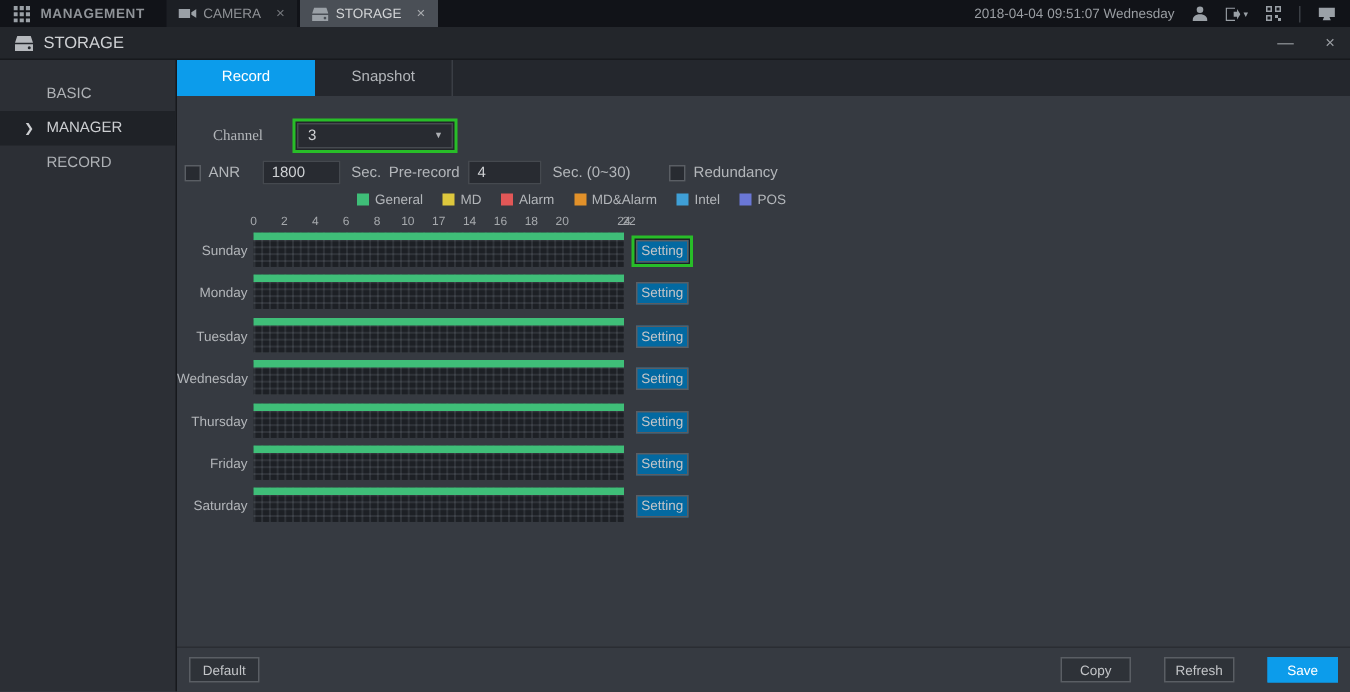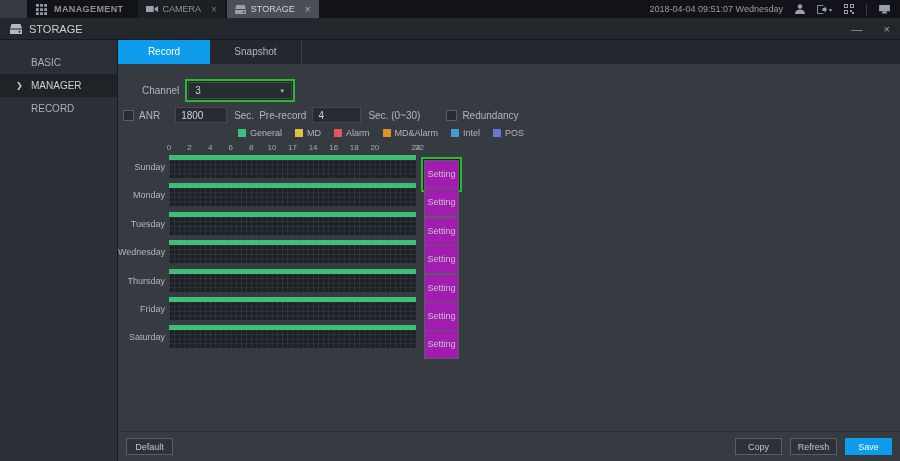--- a/index.html
+++ b/index.html
@@ -2,21 +2,21 @@
 <html><head>
 <meta charset="utf-8">
 <style>
   * { box-sizing: border-box; }
   html,body { width:900px; height:461px; margin:0; overflow:hidden;
     background:#363a41; font-family:"Liberation Sans",sans-serif; }
   .app { width:900px; height:461px; display:flex; flex-direction:column; }
 
   
   .topbar { height:18px; background:#111318; display:flex; align-items:stretch;
-    font-size:9px; color:#9a9ea3; flex:none;margin-left:27px; }
+    font-size:9px; color:#9a9ea3; flex:none; }
   .menu-btn { display:flex; align-items:center; gap:7px; padding:0 14px 0 9px; cursor:pointer; }
   .menu-btn .mlabel { font-weight:bold; letter-spacing:.4px; color:#8f9398; }
   .top-tab { display:flex; align-items:center; gap:5px; padding:0 8px; margin-right:2px;
     background:#1c1f24; color:#8f9296; cursor:pointer; }
   .top-tab.active { background:#4a4f56; color:#d2d4d6; }
   .tab-close { margin-left:5px; color:#74777c; font-size:10px; cursor:pointer; }
   .top-tab.active .tab-close { color:#a9acb0; }
   .tb-right { margin-left:auto; display:flex; align-items:center; gap:12px; padding-right:10px; }
   .datetime { font-size:9px; color:#9a9ea3; }
   .tb-ico { display:flex; align-items:center; color:#9aa0a6; cursor:pointer; }
@@ -44,21 +44,21 @@
   .main { flex:1; display:flex; flex-direction:column; min-width:0; }
   .tabrow { height:24px; background:#24272d; display:flex; flex:none; }
   .main-tab { width:92px; text-align:center; line-height:24px; font-size:10px;
     color:#b3b6ba; cursor:pointer; }
   .main-tab.active { background:#0c9ceb; color:#fff; }
   .main-tab.last { border-right:1px solid #3a3e45; }
 
   .content { flex:1; position:relative; font-size:10px; color:#b3b6ba; }
 
   .channel-row { position:absolute; top:18px; left:24px; display:flex; align-items:center; }
-  .channel-row label { margin-right:9px; }
+  .channel-row label { margin-right:23px;font-family:Liberation Serif, serif; }
   .dropdown { width:104px; height:17px; background:#282b31; border:1px solid #45494f;
     display:flex; align-items:center; padding:0 6px; color:#d0d2d5; cursor:pointer;
     box-shadow:0 0 0 1px #23262b, 0 0 0 3px #28bd28; }
   .dropdown .caret { margin-left:auto; font-size:6px; color:#aeb1b5; }
 
   .anr-row { position:absolute; top:43px; left:5px; display:flex; align-items:center; }
   .checkbox { width:11px; height:11px; border:1px solid #5a5e64; background:#282b31;
     display:inline-block; cursor:pointer; flex:none; }
   .anr-row label { margin:0 0 0 5px; }
   .textbox { background:#282b31; border:1px solid #45494f; color:#d0d2d5; height:16px;
@@ -81,27 +81,27 @@
   .day-label { width:47px; text-align:right; font-size:9px; color:#b3b6ba; padding-top:7px;
     white-space:nowrap; }
   .day-grid { margin-left:4px; width:247px; height:23px; position:relative; flex:none;
     background-color:#1d2025; cursor:crosshair;
     background-image:
       linear-gradient(to right, rgba(160,170,180,.14) 1px, transparent 1px),
       linear-gradient(to bottom, rgba(160,170,180,.14) 1px, transparent 1px);
     background-size:5.15px 4.6px; }
   .bar { position:absolute; top:0; height:5px; display:block; }
   .day-setting { margin-left:8px; padding-top:5px; }
-  .setting-btn { width:35px; height:29px; line-height:13px; text-align:center; font-size:9px;
-    color:#c3c5c8; border:1px solid #5a5e64; background:#a21caf; padding:0; cursor:pointer;
+  .setting-btn { width:35px; height:15px; line-height:13px; text-align:center; font-size:9px;
+    color:#c3c5c8; border:1px solid #5a5e64; background:#0369a1; padding:0; cursor:pointer;
     font-family:inherit; }
   .setting-btn.hl { box-shadow:0 0 0 1px #1d2025, 0 0 0 3px #28bd28; }
 
   .footer { height:30px; border-top:1px solid #2a2d33; display:flex; align-items:center;
-    padding:0 8px; gap:8px; flex:none;justify-content:center; }
+    padding:0 8px; gap:22px; flex:none;justify-content:center; }
   .btn { width:47px; height:17px; font-size:9px; color:#c3c5c8; background:#2e3238;
     border:1px solid #5a5e64; cursor:pointer; font-family:inherit; padding:0; }
   .btn.primary { background:#0c9ceb; border-color:#0c9ceb; color:#fff; }
   .fspacer { flex:1; }
 </style>
 </head>
 <body>
 
 <div class="app">
 

